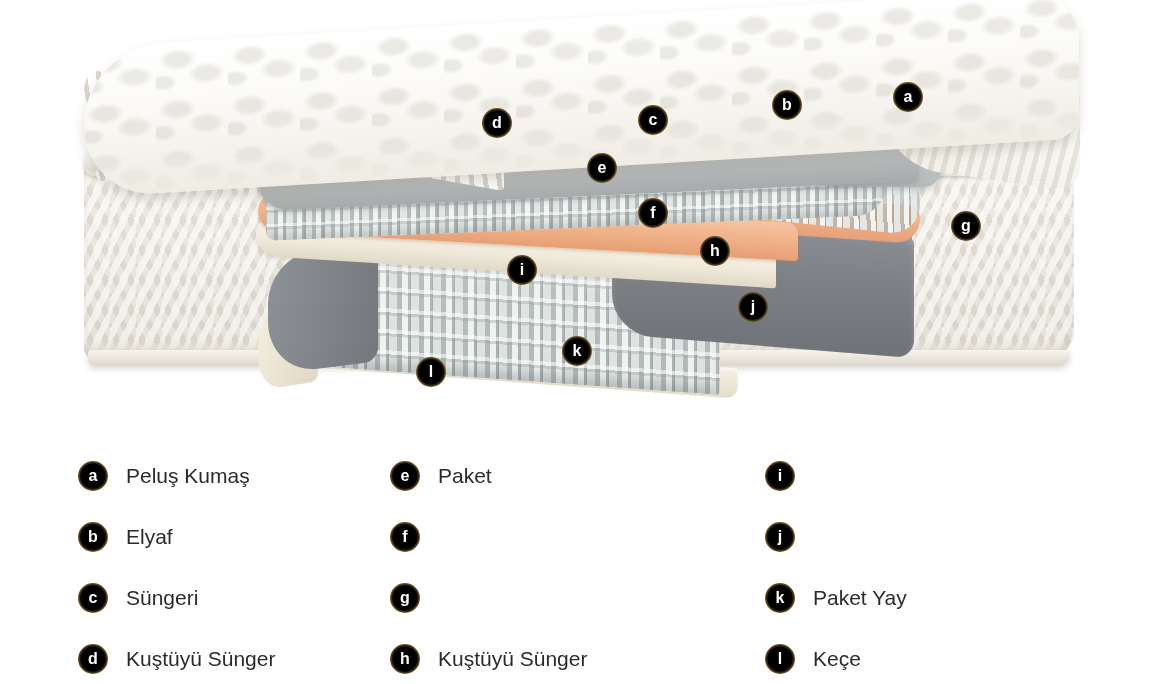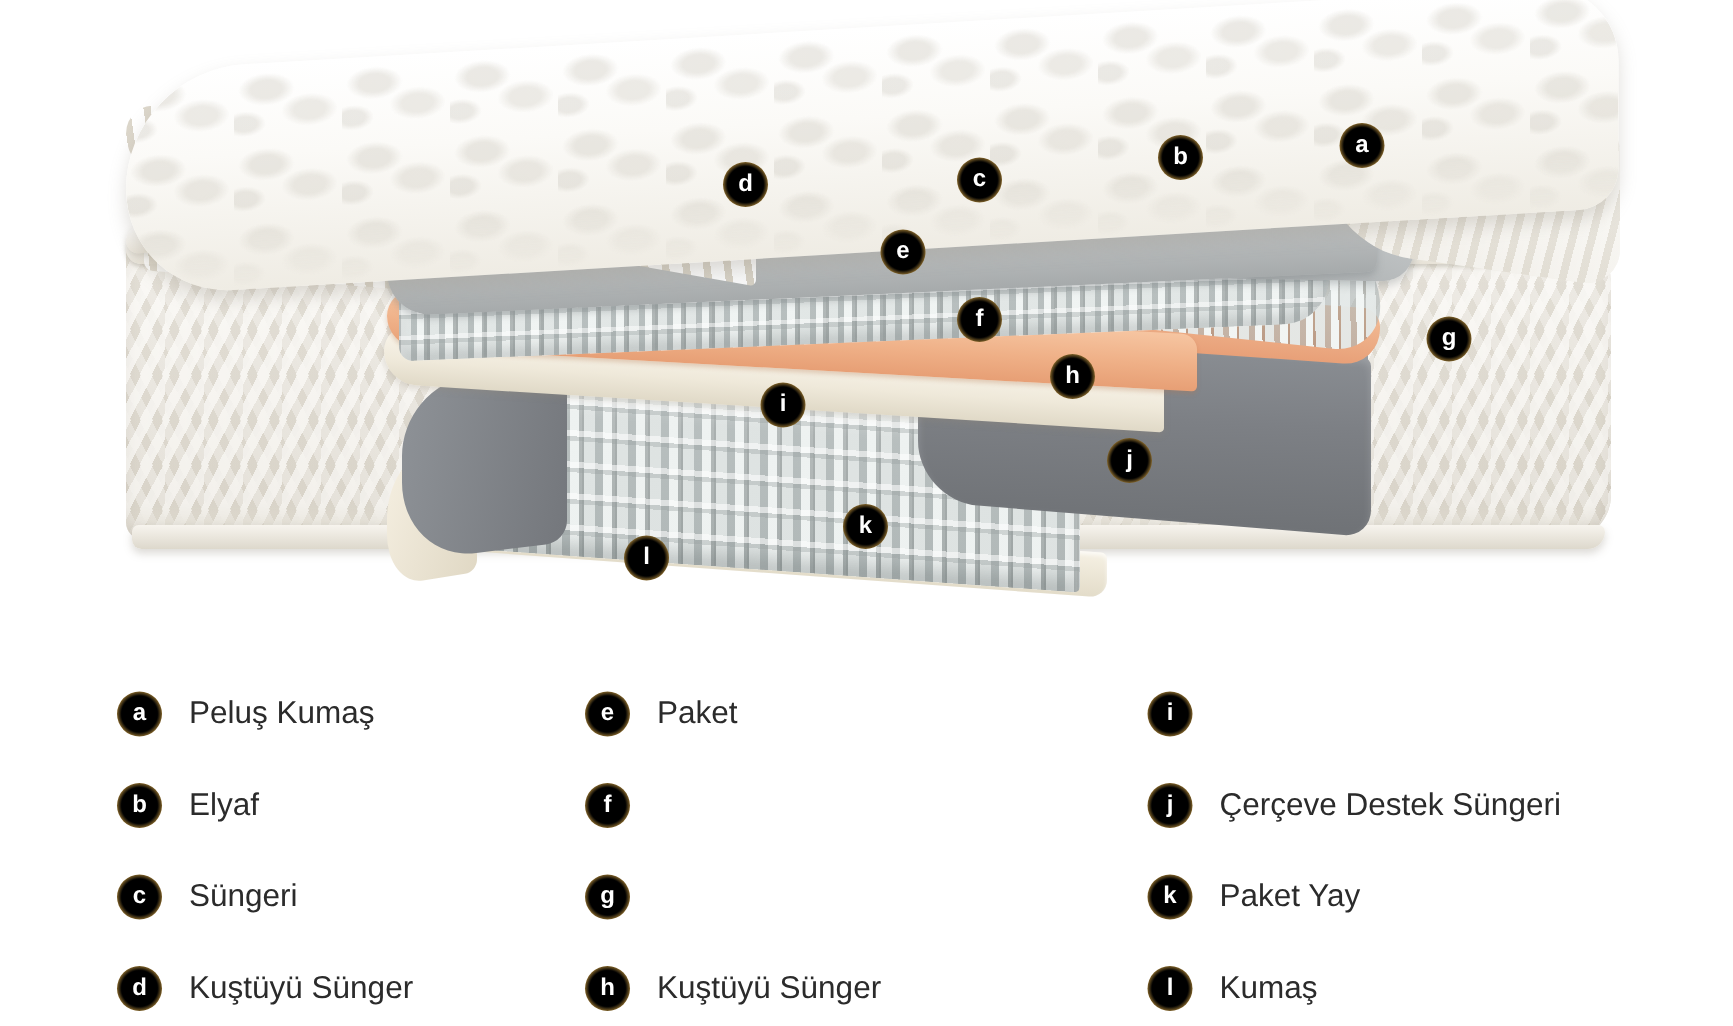--- a/index.html
+++ b/index.html
@@ -374,25 +374,24 @@
           <div class="legend-badge">h</div>
           <div class="legend-label">Kuştüyü Sünger</div>
         </div>
       </div>
       <div class="legend-col" style="left: 765px;">
         <div class="legend-row" style="top: 30px;">
           <div class="legend-badge">i</div>
         </div>
         <div class="legend-row" style="top: 91px;">
           <div class="legend-badge">j</div>
-          <div class="legend-label">Çerçeve Destek Süngeri</div>
         </div>
         <div class="legend-row" style="top: 152px;">
           <div class="legend-badge">k</div>
           <div class="legend-label">Paket Yay</div>
         </div>
         <div class="legend-row" style="top: 213px;">
           <div class="legend-badge">l</div>
-          <div class="legend-label">Kumaş</div>
+          <div class="legend-label">Keçe</div>
         </div>
       </div>
     </div>
 </div>
 
 </body></html>

